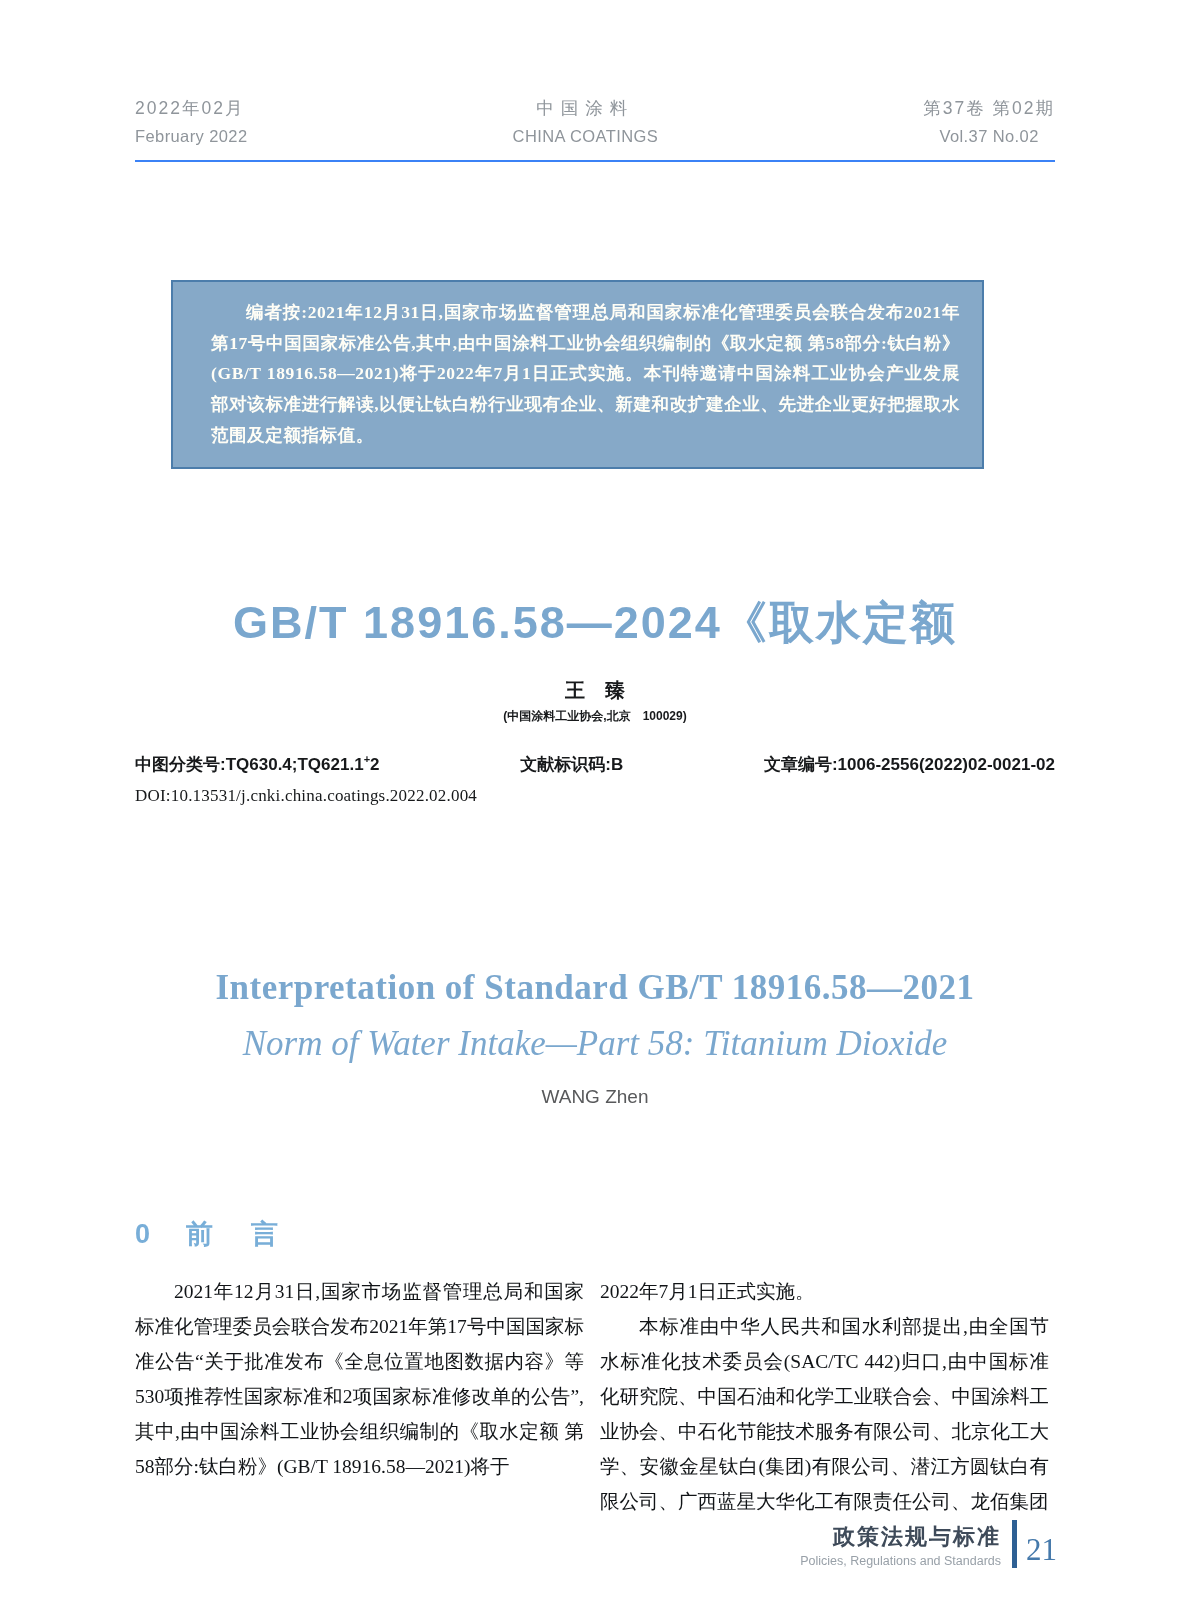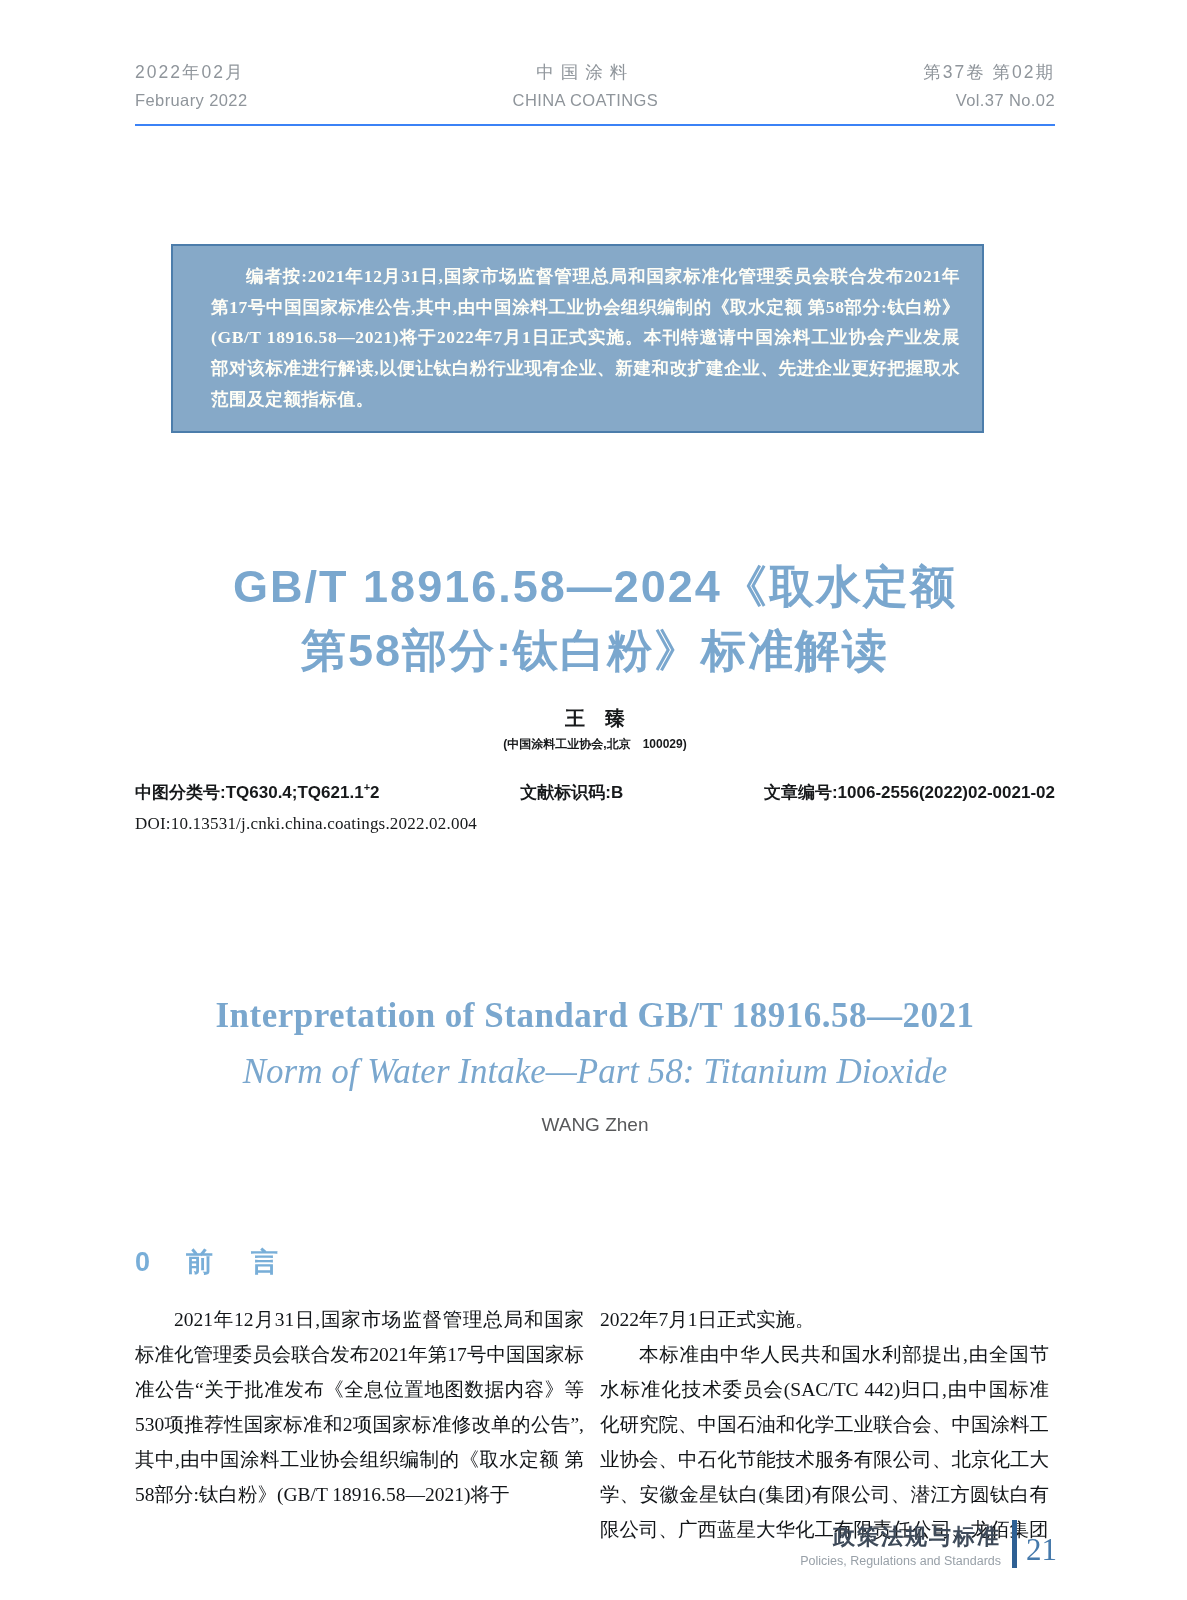--- a/index.html
+++ b/index.html
@@ -12,21 +12,21 @@
   
   .header {
     padding-top:58px; padding-bottom:10px;
     display:flex; justify-content:space-between; align-items:flex-end;
     border-bottom:2px solid #3b82f6;
     color:#8f959b; font-family:"Liberation Sans","DejaVu Sans",sans-serif;
   }
   .header .h-block { line-height:1.65; }
   .h-left  { text-align:left; }
   .h-center{ text-align:center; }
-  .h-right { text-align:right; }
+  .h-right { text-align:center;margin-top:36px; }
   .h-cn { font-size:17.5px; letter-spacing:2px; }
   .h-center .h-cn { letter-spacing:7px; }
   .h-en { font-size:16.5px; letter-spacing:0.4px; }
   
   .editor-box {
     margin:118px 0 0 36px; width:813px;
     background:#86a9c8; border:2px solid #4c7dab;
     padding:15px 22px 17px 38px;
     color:#fffef6; font-weight:bold;
     font-size:17.5px; line-height:1.75; letter-spacing:0.6px;
@@ -124,21 +124,20 @@
       <div class="h-en">Vol.37 No.02</div>
     </div>
   </div>
 
   <div class="editor-box">
     <span>编者按:2021年12月31日,国家市场监督管理总局和国家标准化管理委员会联合发布2021年第17号中国国家标准公告,其中,由中国涂料工业协会组织编制的《取水定额 第58部分:钛白粉》(GB/T 18916.58—2021)将于2022年7月1日正式实施。本刊特邀请中国涂料工业协会产业发展部对该标准进行解读,以便让钛白粉行业现有企业、新建和改扩建企业、先进企业更好把握取水范围及定额指标值。</span>
   </div>
 
   <div class="title-cn">
     <div>GB/T 18916.58—2024《取水定额</div>
-    <div>第58部分:钛白粉》标准解读</div>
   </div>
 
   <div class="author-cn">王　臻</div>
   <div class="affil-cn">(中国涂料工业协会,北京　100029)</div>
 
   <div class="meta-row">
     <span><span>中图分类号:TQ630.4;TQ621.1</span><sup>+</sup><span>2</span></span>
     <span>文献标识码:B</span>
     <span>文章编号:1006-2556(2022)02-0021-02</span>
   </div>

